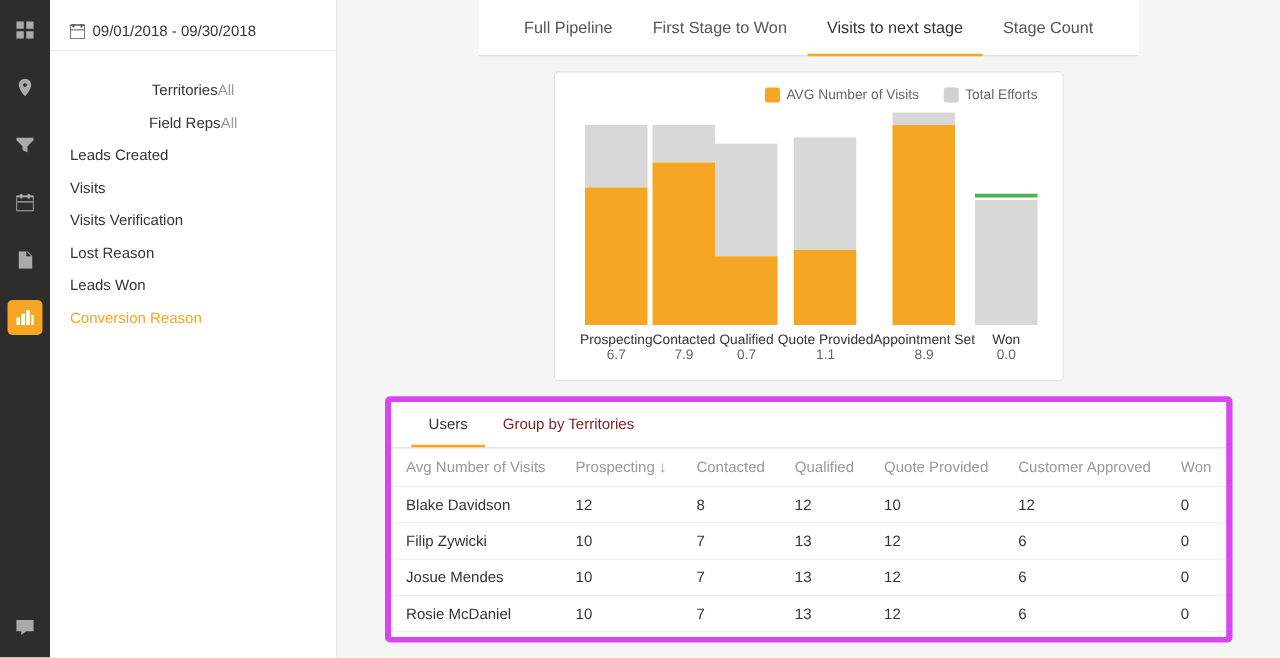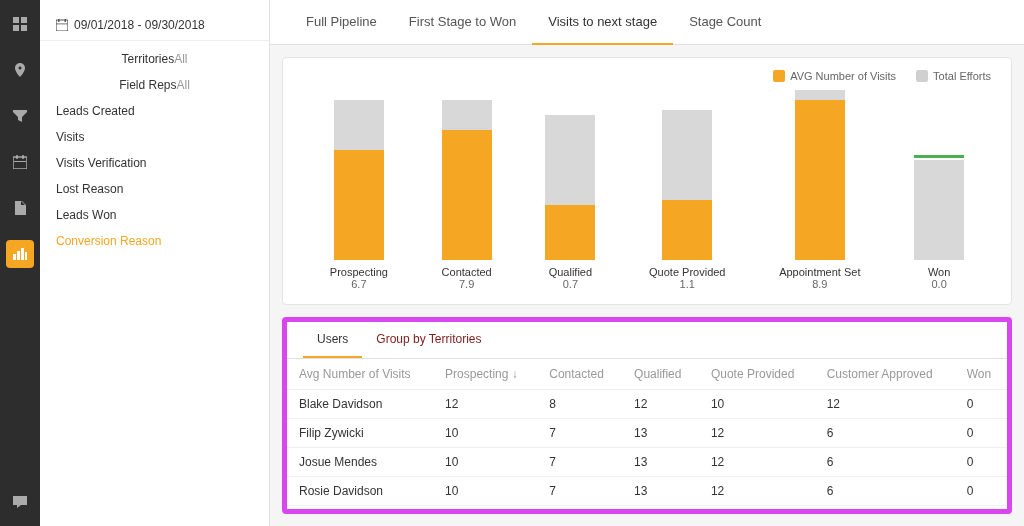--- a/index.html
+++ b/index.html
@@ -44,21 +44,21 @@
       overflow-y: auto;
     }
     .left-panel .date-range {
       display: flex;
       align-items: center;
       gap: 6px;
       padding: 8px 16px;
       font-size: 12px;
       color: #333;
       border-bottom: 1px solid #eee;
-      margin-bottom: 5px;
+      margin-bottom: 18px;
     }
     .left-panel .filter-row {
       display: flex;
       justify-content: center;
       padding: 6px 16px;
       font-size: 12px;
       color: #333;
     }
     .left-panel .filter-row span.filter-val {
       color: #999;
@@ -79,20 +79,21 @@
     }
     .left-panel .menu-item.active { color: #f5a623; font-weight: 500; }
 
     
     .main-content {
       flex: 1;
       display: flex;
       flex-direction: column;
       overflow: hidden;
       background: #f5f5f5;
+      align-items: center;
     }
 
     
     .tabs-bar {
       background: #fff;
       padding: 0 20px;
       display: flex;
       gap: 0;
       border-bottom: 1px solid #e0e0e0;
     }
@@ -425,21 +426,21 @@
           <tr>
             <td>Josue Mendes</td>
             <td>10</td>
             <td>7</td>
             <td>13</td>
             <td>12</td>
             <td>6</td>
             <td>0</td>
           </tr>
           <tr>
-            <td>Rosie Davidson</td>
+            <td>Rosie McDaniel</td>
             <td>10</td>
             <td>7</td>
             <td>13</td>
             <td>12</td>
             <td>6</td>
             <td>0</td>
           </tr>
           <tr>
             <td>Fannie McDaniel</td>
             <td>10</td>

